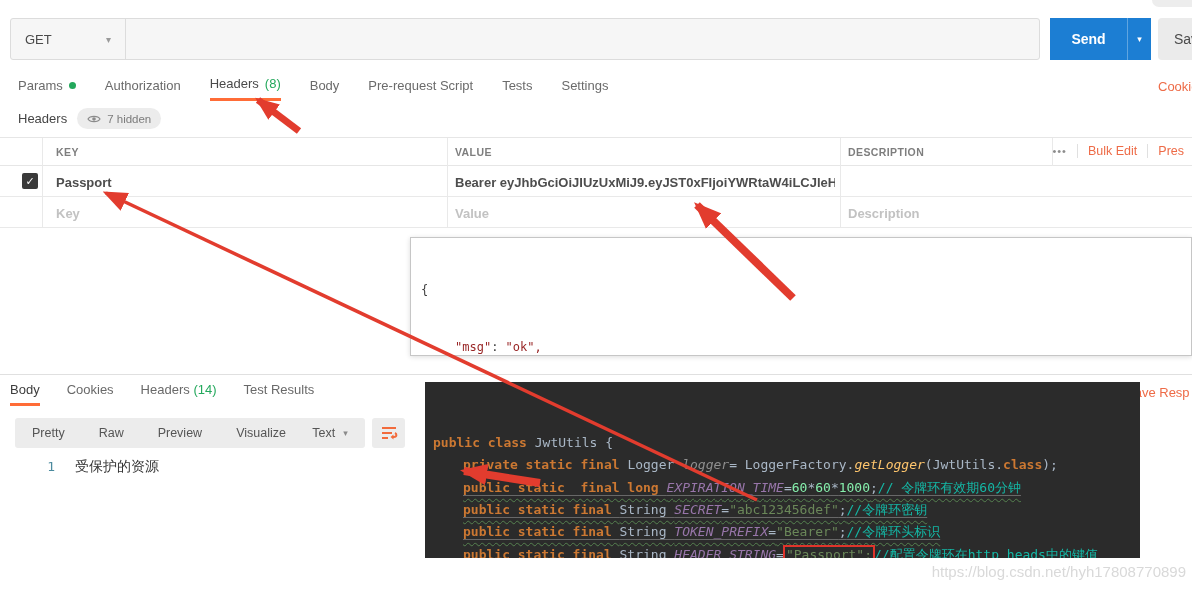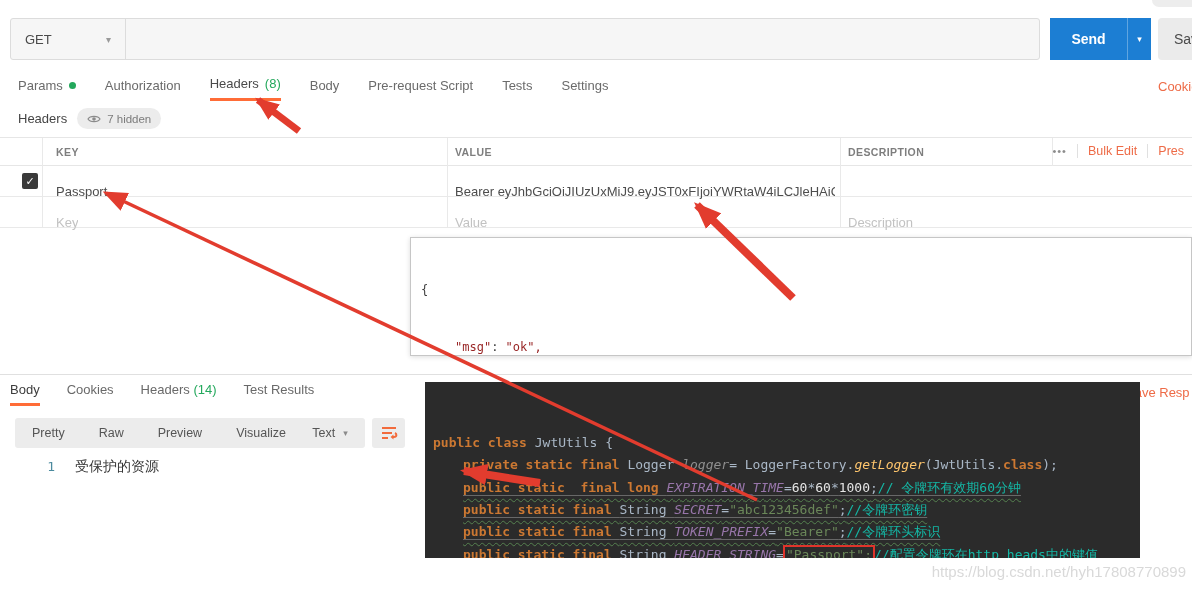--- a/index.html
+++ b/index.html
@@ -40,21 +40,21 @@
   
   .kv-table { position:absolute; left:0; top:137px; width:1192px; height:90px; border-top:1px solid #e6e6e6; }
   .kv-head { position:relative; height:28px; border-bottom:1px solid #e6e6e6; }
   .kv-col-label { position:absolute; top:8px; font-size:10.5px; font-weight:bold; letter-spacing:.4px; color:#7e7e7e; }
   .kv-vline { position:absolute; top:0; width:1px; background:#e9e9e9; }
   .kv-head-tools { position:absolute; right:8px; top:6px; display:flex; align-items:center; gap:10px; font-size:12.5px; }
   .more-dots { color:#8d8d8d; letter-spacing:1px; cursor:pointer; font-size:11px; }
   .tool-sep { width:1px; height:14px; background:#e0e0e0; }
   .orange-link { color:#ee6b47; cursor:pointer; white-space:nowrap; }
   .kv-row { position:relative; height:31px; border-bottom:1px solid #e9e9e9; font-size:13px; color:#4d4d4d; }
-  .kv-cell { position:absolute; top:18px; white-space:nowrap; overflow:hidden; }
+  .kv-cell { position:absolute; top:9px; white-space:nowrap; overflow:hidden;font-weight:bold; }
   .kv-placeholder { color:#c2c2c2; }
   .checkbox { position:absolute; left:22px; top:7px; width:16px; height:16px; background:#3a3a3a; border-radius:2px;
     color:#fff; font-size:11px; line-height:16px; text-align:center; cursor:pointer; }
   
   .json-overlay { position:absolute; left:410px; top:237px; width:782px; height:119px; background:#fff;
     border:1px solid #c6c6c6; box-shadow:0 1px 5px rgba(0,0,0,.14); font-family:"DejaVu Sans Mono", monospace;
     font-size:12px; line-height:19px; padding:5px 0 0 10px; overflow:hidden; white-space:pre; z-index:3; }
   .j-pl { color:#3d3d3d; }
   .j-key { color:#992626; }
   .j-str { color:#992626; }
@@ -81,21 +81,21 @@
     font-family:"DejaVu Sans Mono", monospace; font-size:13px; line-height:22.4px; padding:5px 0 0 8px;
     overflow:hidden; white-space:pre; }
   .code-line { white-space:pre; }
   .code-line.wavy { text-decoration:underline wavy #55814f; text-decoration-thickness:1px; text-underline-offset:6px; }
   .code-line.wavy span { text-decoration:underline solid rgba(165,165,165,.5); text-underline-offset:3px; }
   .tok-kw { color:#cc7832; font-weight:bold; }
   .tok-pl { color:#a9b7c6;margin-top:8px; }
   .tok-field { color:#8e8e8e; font-style:italic; }
   .tok-method { color:#ffc66d; font-style:italic; }
   .tok-const { color:#9876aa; font-style:italic; }
-  .tok-num { color:#e5e5e5; }
+  .tok-num { color:#86efac; }
   .tok-str { color:#6a8759; }
   .tok-cmt { color:#14b8a6; }
   .tok-boxed { color:#6a8759; border:2px solid #e0342b; padding:0 1px; margin:0 -1px; }
   
   .arrows { position:absolute; left:0; top:0; z-index:9; pointer-events:none; }
   .watermark { position:absolute; right:6px; top:563px; font-size:15px; color:#d9d9d9; z-index:2; }
   .eye-icon svg, .wrap-icon svg { display:block; }
 </style>
 </head>
 <body>

